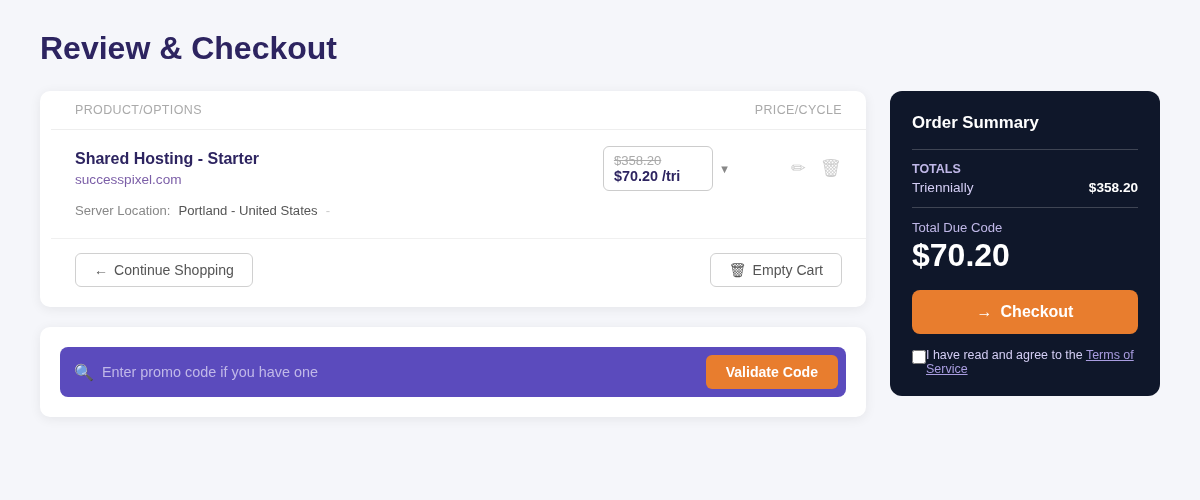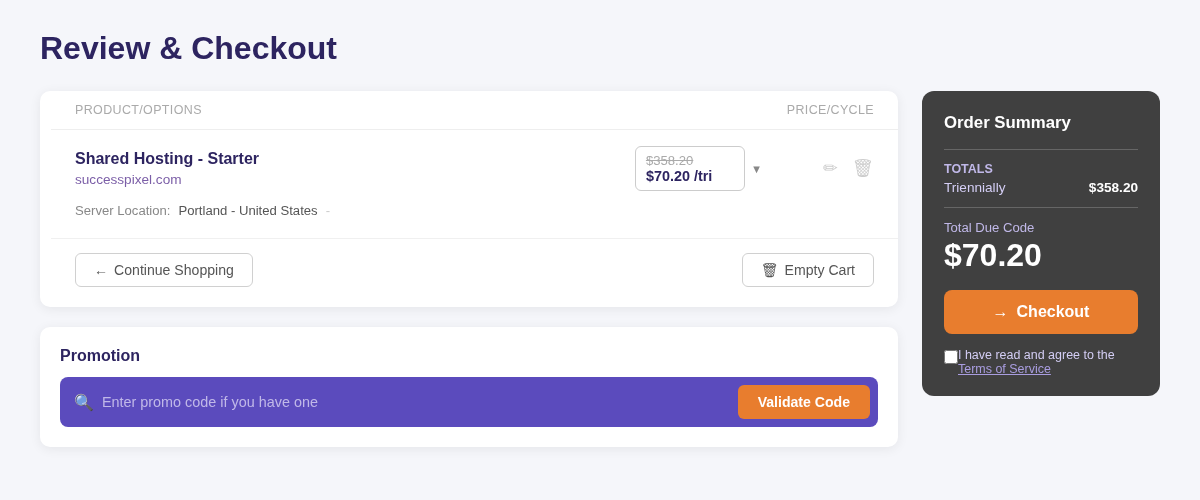--- a/index.html
+++ b/index.html
@@ -221,22 +221,22 @@
       padding: 9px 20px;
       font-size: 0.88rem;
       font-weight: 600;
       cursor: pointer;
       white-space: nowrap;
       transition: background 0.15s;
     }
 
     
     .order-summary {
-      width: 238px;
-      background: #404040;
+      width: 270px;
+      background: #0f172a;
       border-radius: 12px;
       padding: 22px 22px 20px 22px;
       color: #fff;
       flex-shrink: 0;
     }
 
     .summary-title {
       font-size: 1.05rem;
       font-weight: 800;
       margin-bottom: 16px;
@@ -380,21 +380,20 @@
             <span>Continue Shopping</span>
           </button>
           <button class="btn-empty-cart">
             <span>🗑</span>
             <span>Empty Cart</span>
           </button>
         </div>
       </div>
 
       <div class="promo-section">
-        <div class="promo-title">Promotion</div>
         <div class="promo-input-wrapper">
           <span class="promo-search-icon">🔍</span>
           <input class="promo-input" type="text" placeholder="Enter promo code if you have one" style="">
           <button class="btn-validate">Validate Code</button>
         </div>
       </div>
 
     </div>
 
     <div class="order-summary">

